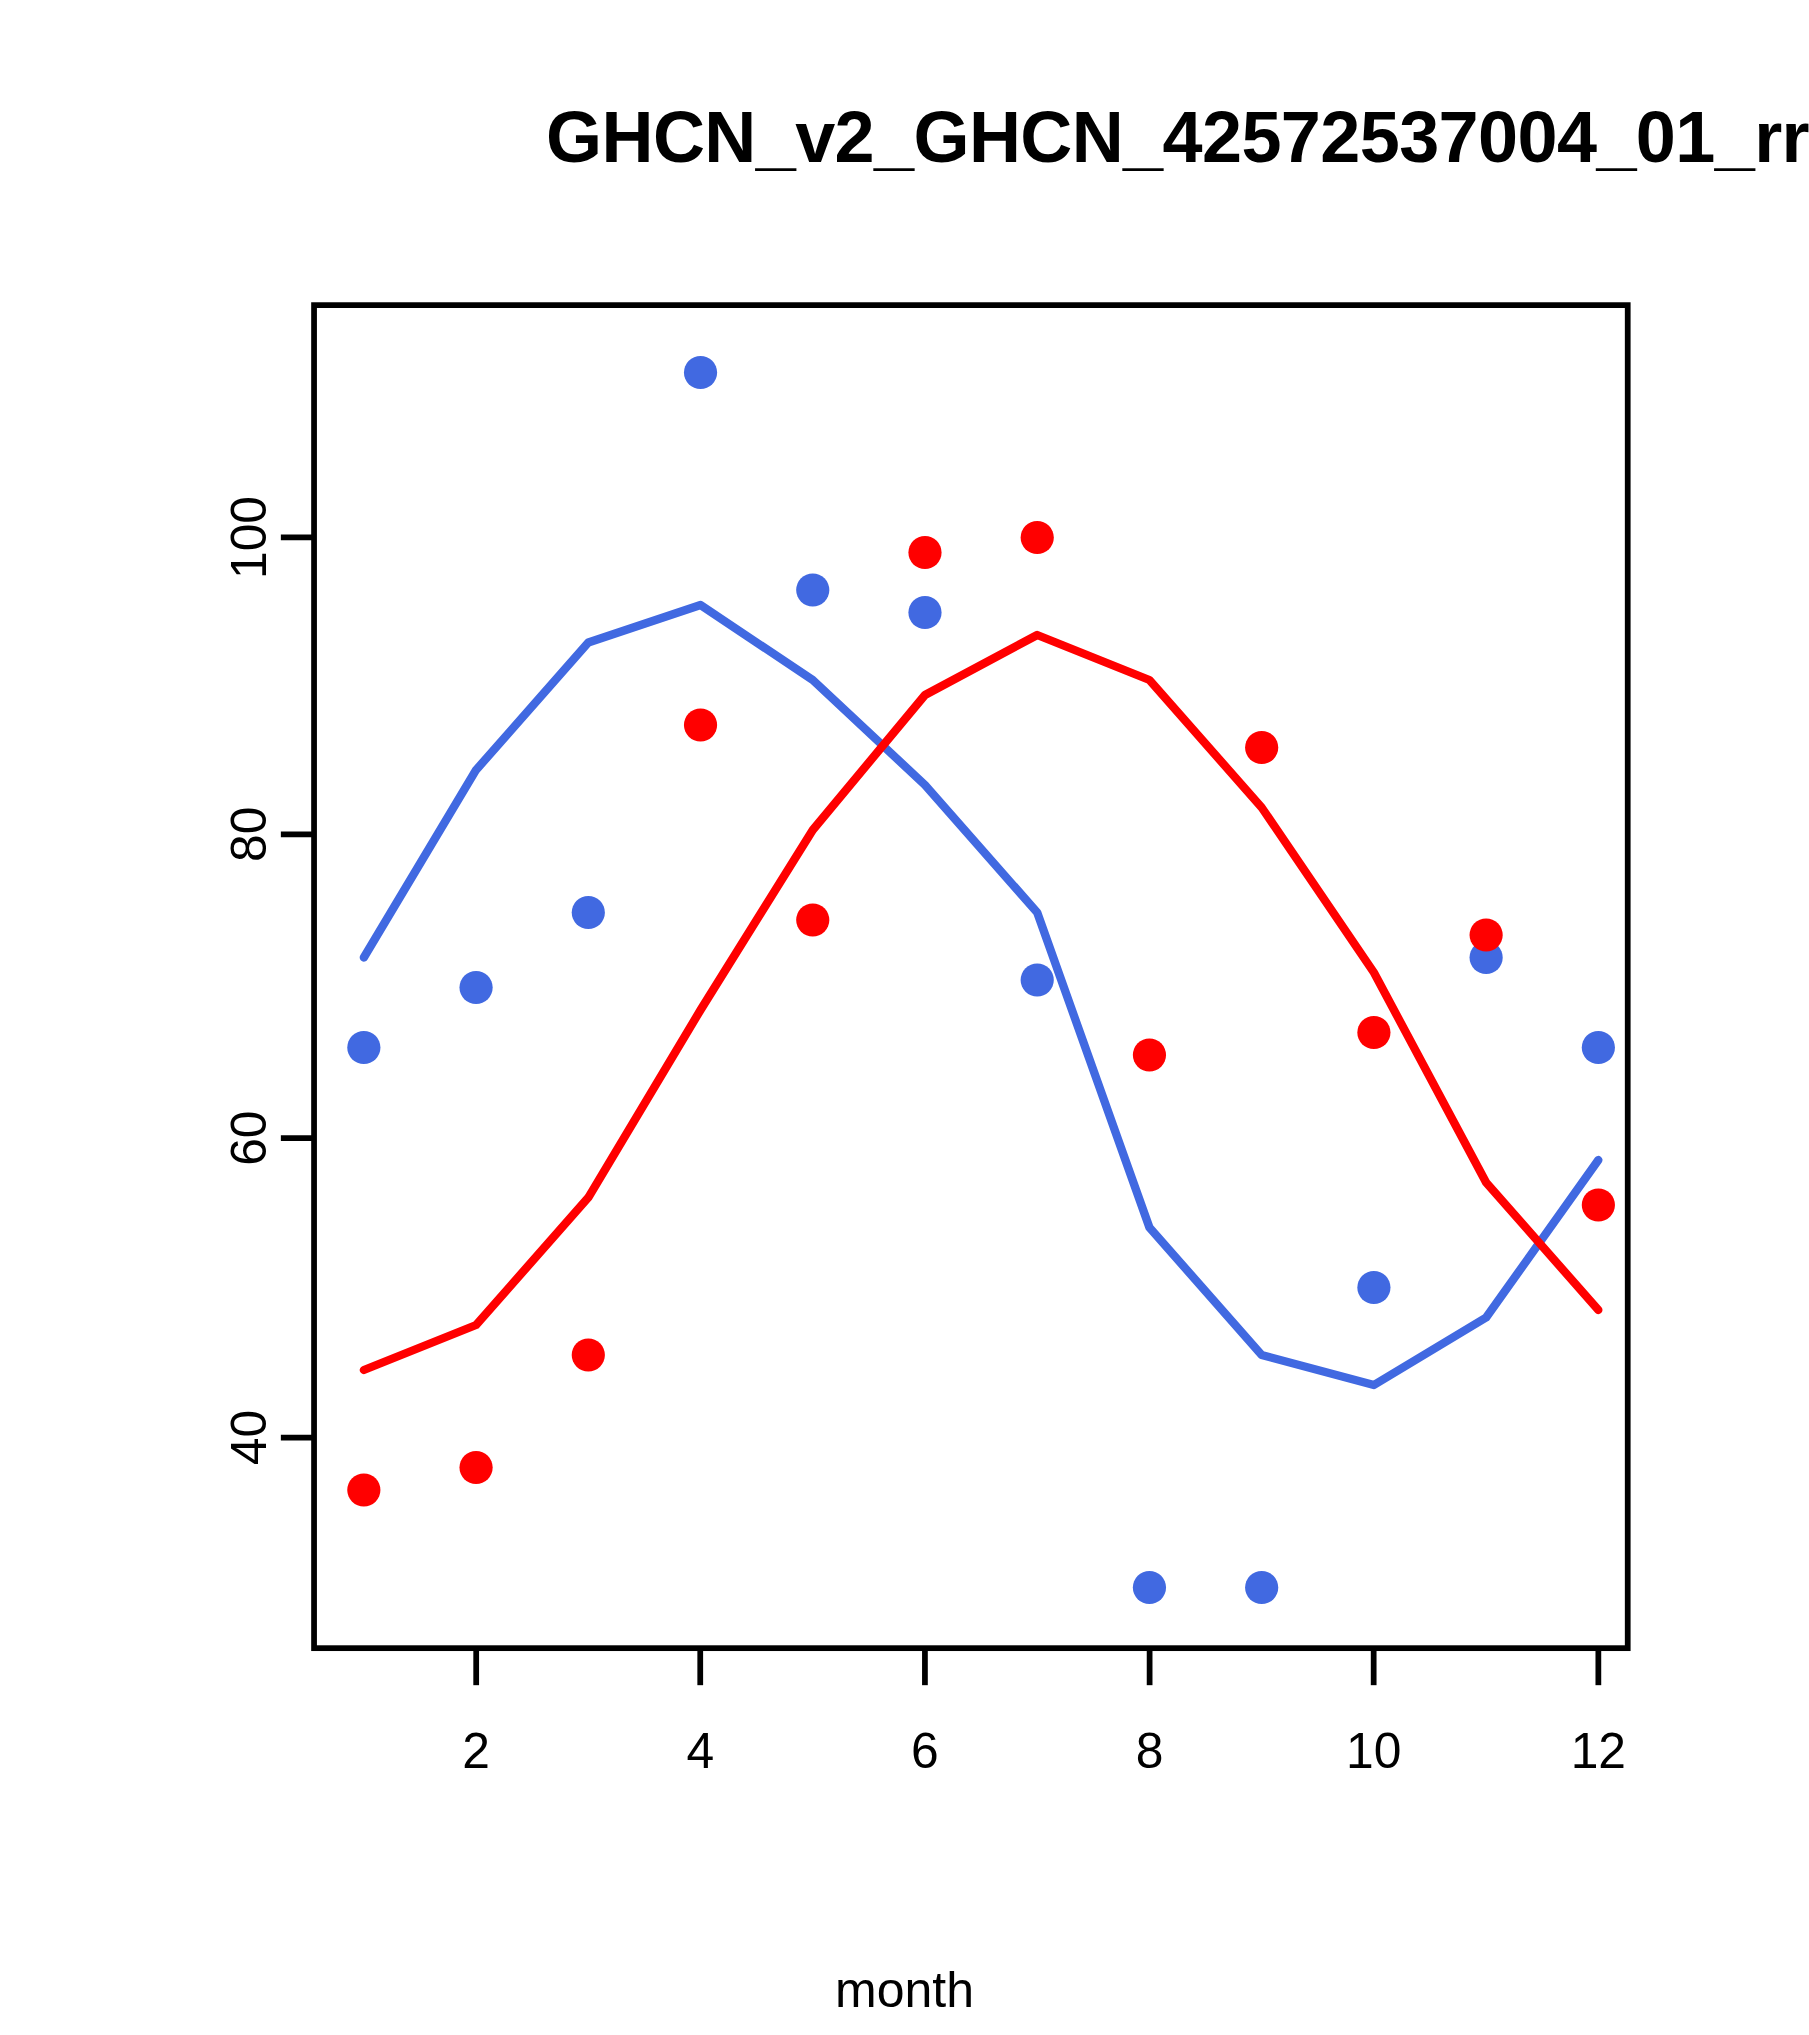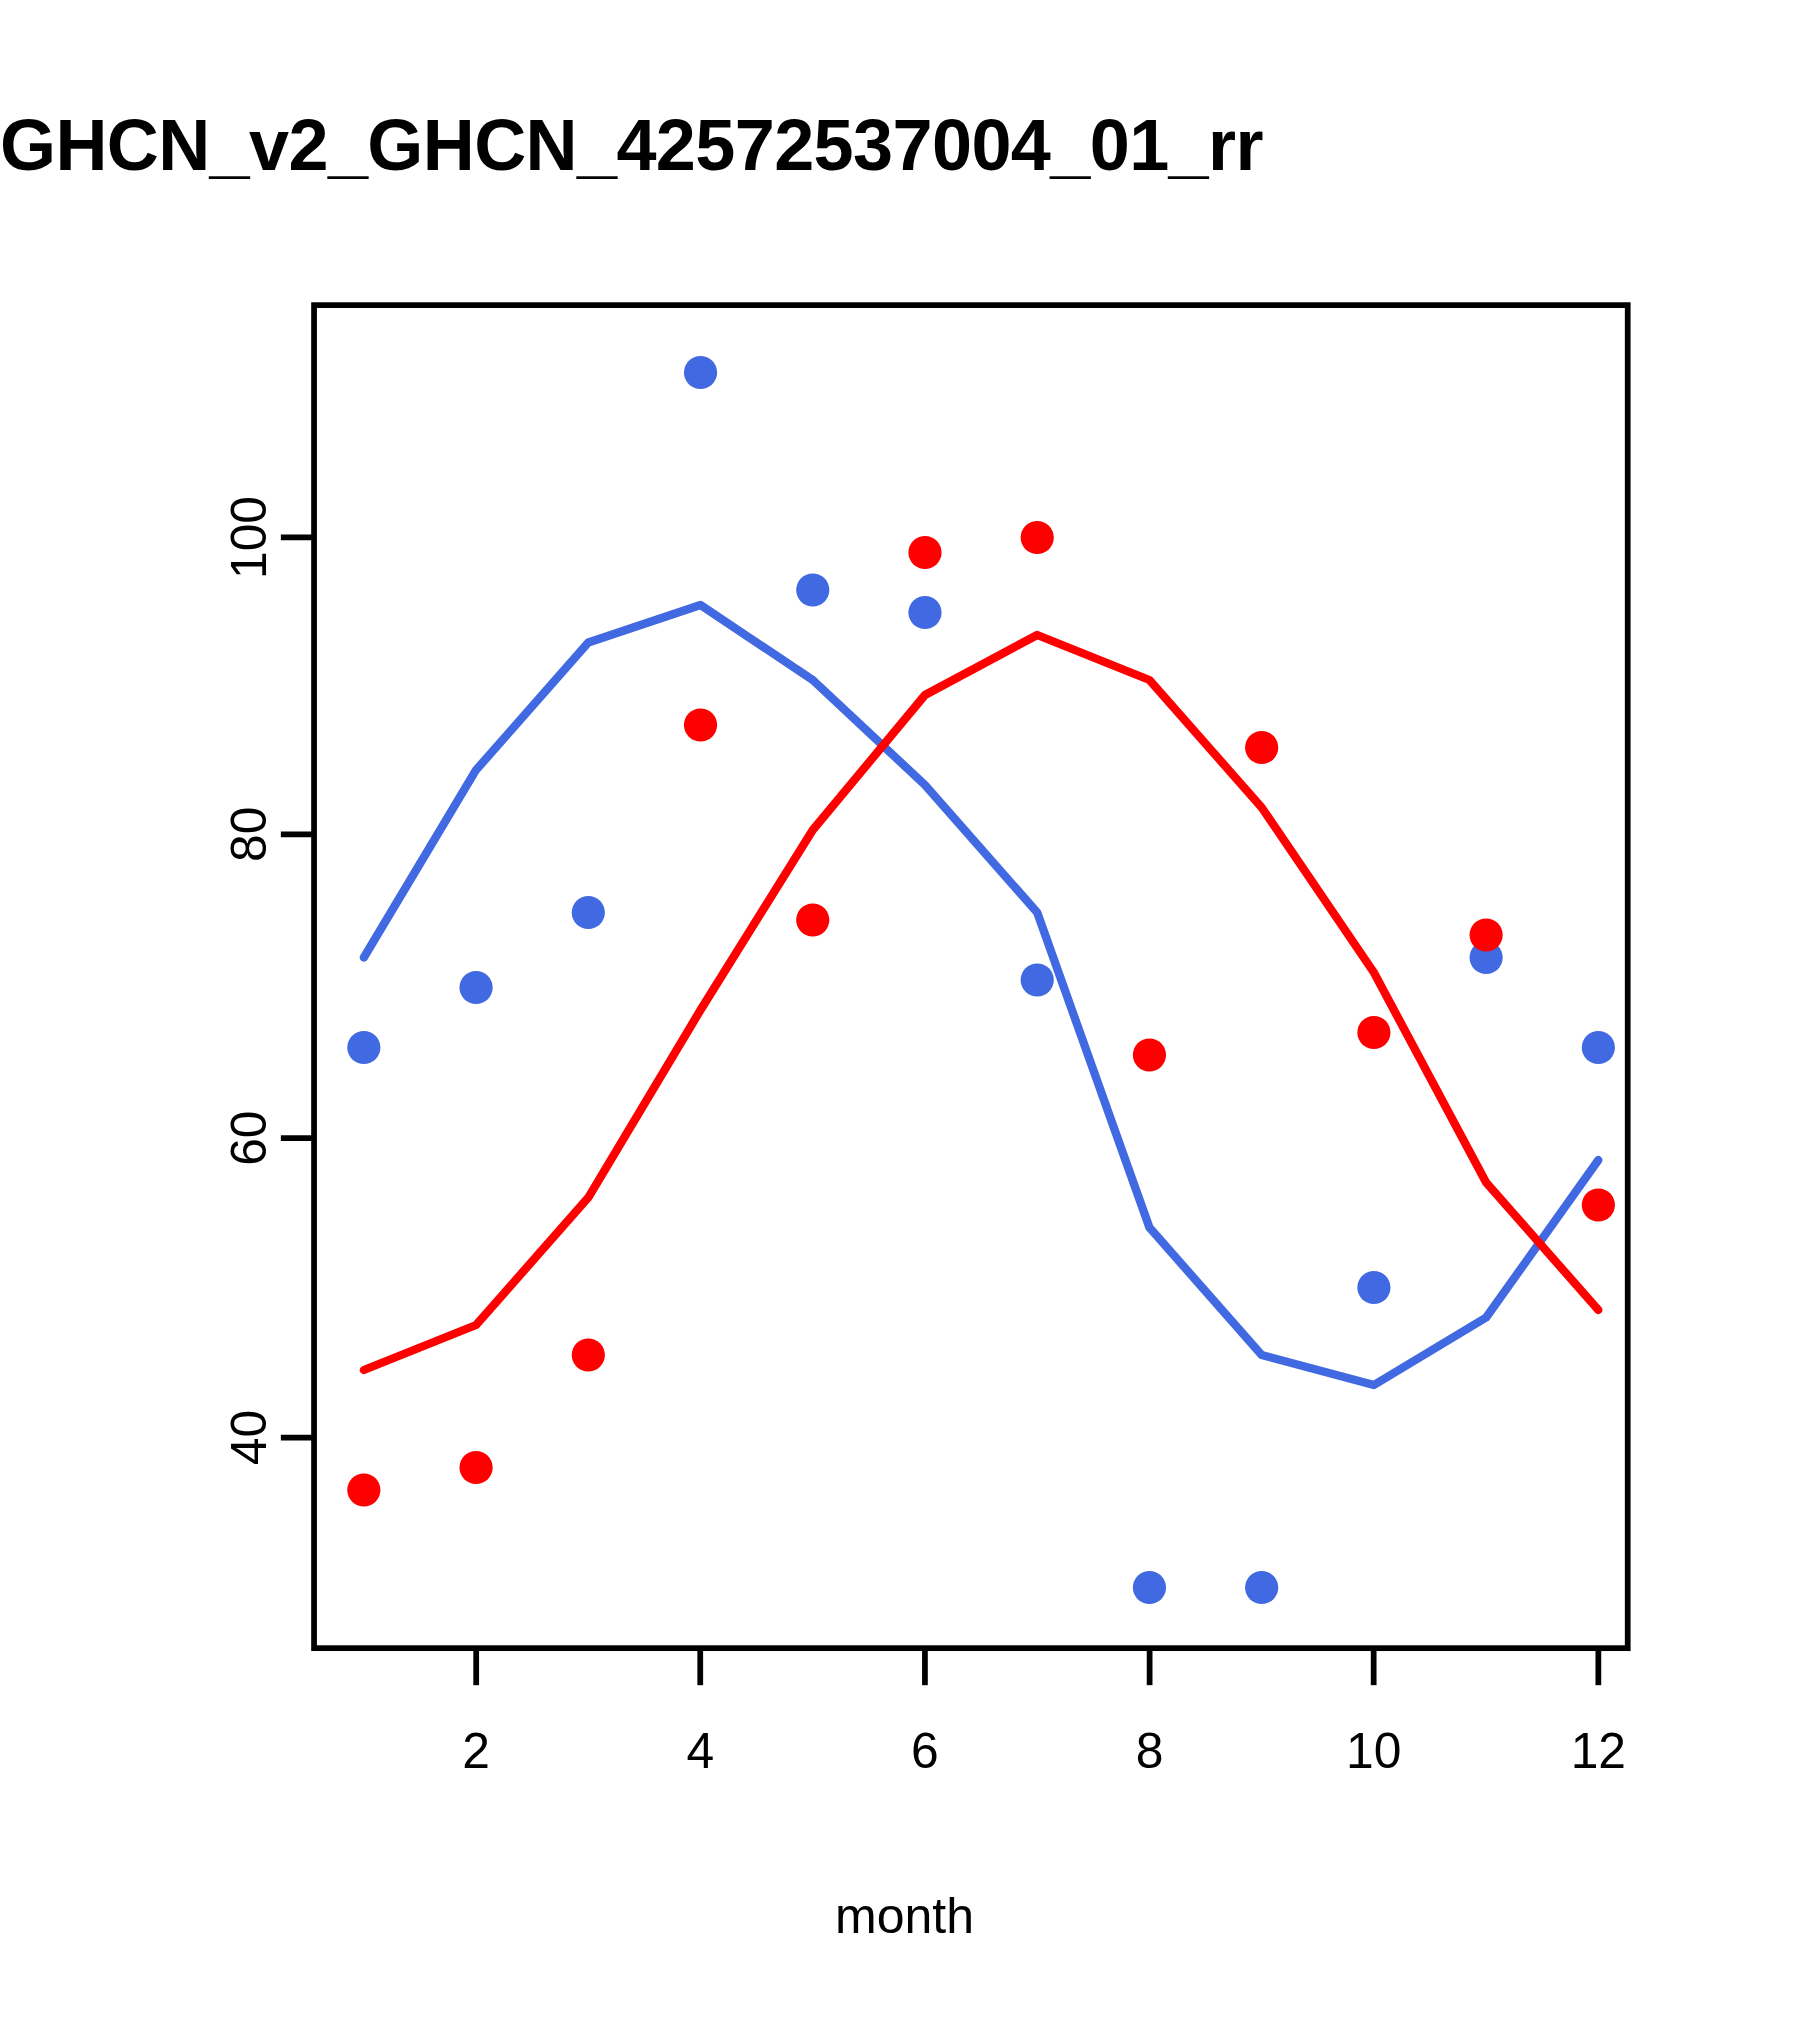--- a/index.html
+++ b/index.html
@@ -13,34 +13,34 @@
   #page {
     position: relative;
     width: 1809px;
     height: 2035px;
     background: #ffffff;
     overflow: hidden;
   }
   #chart-title {
     position: absolute;
     left: 0;
-    top: 104px;
+    top: 96px;
     width: 1809px;
-    text-align: left;
+    text-align: right;
     font-family: "Liberation Sans", sans-serif;
     font-weight: bold;
     font-size: 72px;
     letter-spacing: -0.6px;
     color: #000000;
     white-space: nowrap;
   }
   #xlabel {
     position: absolute;
     left: 0;
-    top: 1887px;
+    top: 1961px;
     width: 1809px;
     text-align: center;
     font-family: "Liberation Sans", sans-serif;
     font-size: 50px;
     color: #000000;
   }
   #plot-svg {
     position: absolute;
     left: 0;
     top: 0;

